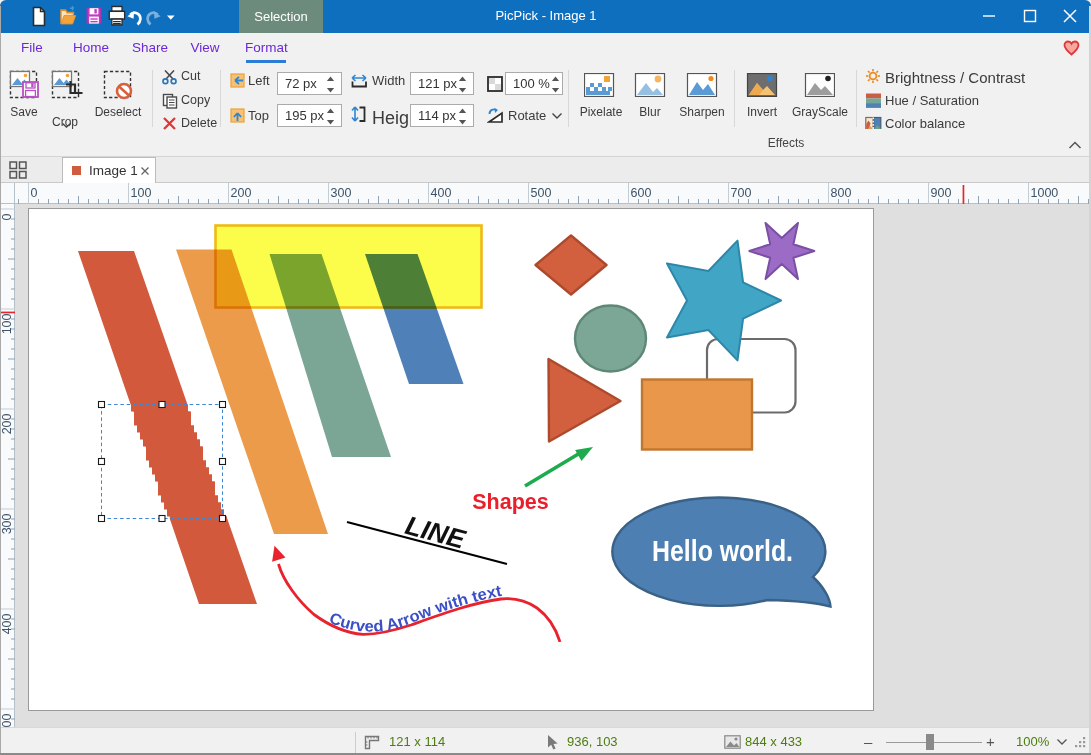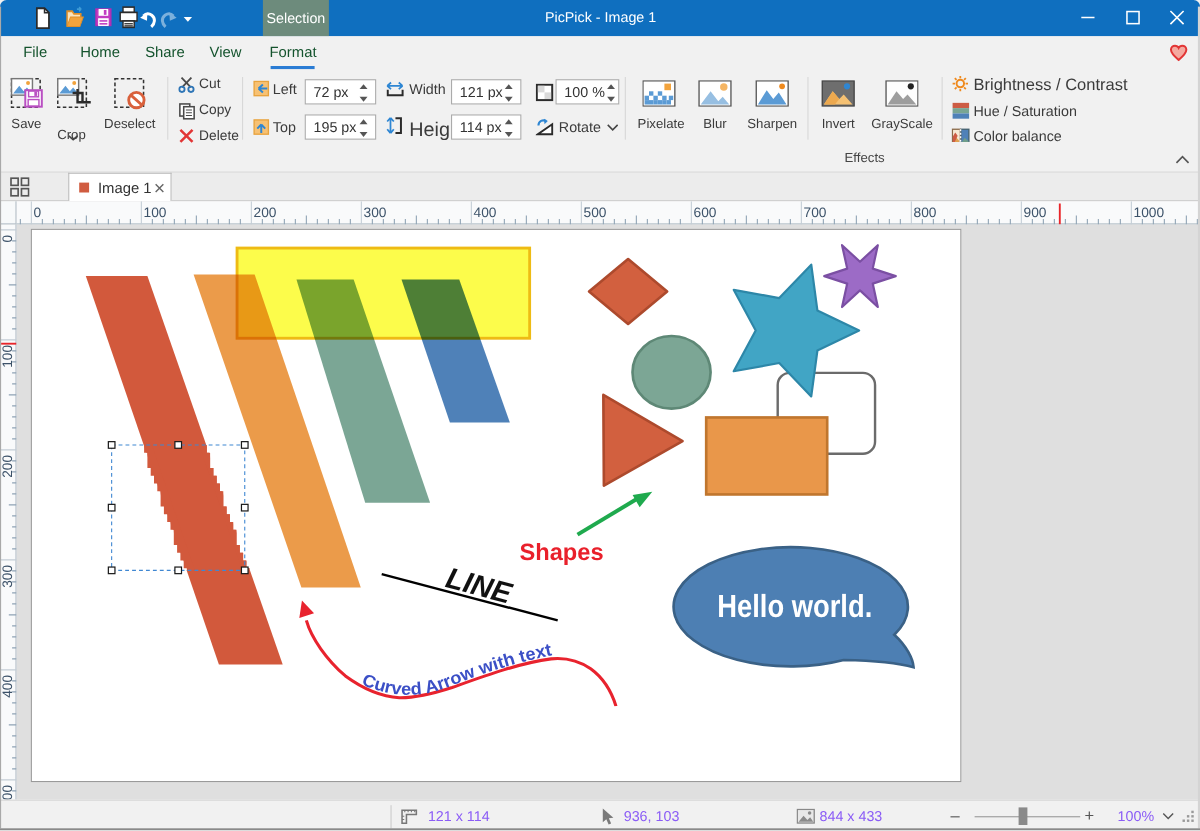--- a/index.html
+++ b/index.html
@@ -2,44 +2,44 @@
 <html><head>
 <meta charset="utf-8">
 <style>
 *{margin:0;padding:0;box-sizing:border-box;}
 html,body{width:1091px;height:755px;overflow:hidden;background:#fff;}
 body{font-family:"Liberation Sans",sans-serif;}
 .win{position:relative;width:1091px;height:755px;background:#f1f1f1;}
 .abs{position:absolute;}
 
 .title{position:absolute;left:0;top:0;width:1091px;height:33px;background:#0f6fbf;border-radius:6px 6px 0 0;}
-.selbox{position:absolute;left:239px;top:0;width:60px;height:33px;background:#6d8b7c;color:#fff;font-size:13px;line-height:33px;text-align:center;}
+.selbox{position:absolute;left:239px;top:0;width:84px;height:33px;background:#6d8b7c;color:#fff;font-size:13px;line-height:33px;text-align:center;}
 .titletext{position:absolute;left:446px;top:0;width:200px;line-height:32px;color:#fff;font-size:13px;text-align:center;}
 
 .menu{position:absolute;left:0;top:33px;width:1091px;height:30px;background:#f1f1f1;}
-.mi{position:absolute;top:0;height:30px;line-height:30px;font-size:13.5px;color:#14532d;text-align:center;}
+.mi{position:absolute;top:0;height:30px;line-height:30px;font-size:13.5px;color:#6d28d9;text-align:center;}
 .fmt-underline{position:absolute;left:246px;top:27px;width:40px;height:3px;background:#2a7cd4;}
 
 .ribbon{position:absolute;left:0;top:63px;width:1091px;height:94px;background:#f1f1f1;border-bottom:1px solid #d5d5d5;}
 .rsep{position:absolute;top:7px;height:57px;width:1px;background:#d8d8d8;}
 .rlabel{position:absolute;font-size:12px;color:#3b3b3b;text-align:center;white-space:nowrap;}
 .rtext{position:absolute;font-size:12.5px;color:#3b3b3b;white-space:nowrap;}
 .field{position:absolute;width:65px;height:23px;background:#fff;border:1px solid #ababab;font-size:13px;color:#333;line-height:21px;padding-left:7px;}
 
 .tabs{position:absolute;left:0;top:157px;width:1091px;height:26px;background:#ececec;border-bottom:1px solid #c9c9c9;}
 .tab{position:absolute;left:33px;top:0;width:94px;height:26px;background:#fff;border:1px solid #bbb;border-bottom:none;margin-left:29px;}
 
 .work{position:absolute;left:0;top:183px;width:1091px;height:544px;background:#dfdfdf;}
 .corner{position:absolute;left:0;top:0;width:15px;height:21px;background:#f7f9fa;border-right:1px solid #b6c0c9;border-bottom:1px solid #b6c0c9;}
 .hruler{position:absolute;left:15px;top:0;width:1076px;height:21px;background:#f9fafb;border-bottom:1px solid #b6c0c9;}
 .vruler{position:absolute;left:0;top:21px;width:15px;height:523px;background:#f9fafb;border-right:1px solid #b6c0c9;}
 .canvas{position:absolute;left:28px;top:25px;width:846px;height:503px;background:#fff;border:1px solid #9a9a9a;}
 
 .status{position:absolute;left:0;top:727px;width:1091px;height:28px;background:#f1f1f1;border-top:1px solid #d8d8d8;}
-.stext{position:absolute;font-size:13px;color:#8b5cf6;white-space:nowrap;}
+.stext{position:absolute;font-size:13px;color:#4d7c0f;white-space:nowrap;}
 .ssep{position:absolute;top:4px;height:21px;width:1px;background:#ccc;}
 </style>
 </head>
 <body>
 <div class="win">
 
 <div class="title">
   <svg class="abs" style="left:28px;top:5px" width="175" height="23" viewBox="0 0 175 23">
 
     <g>

